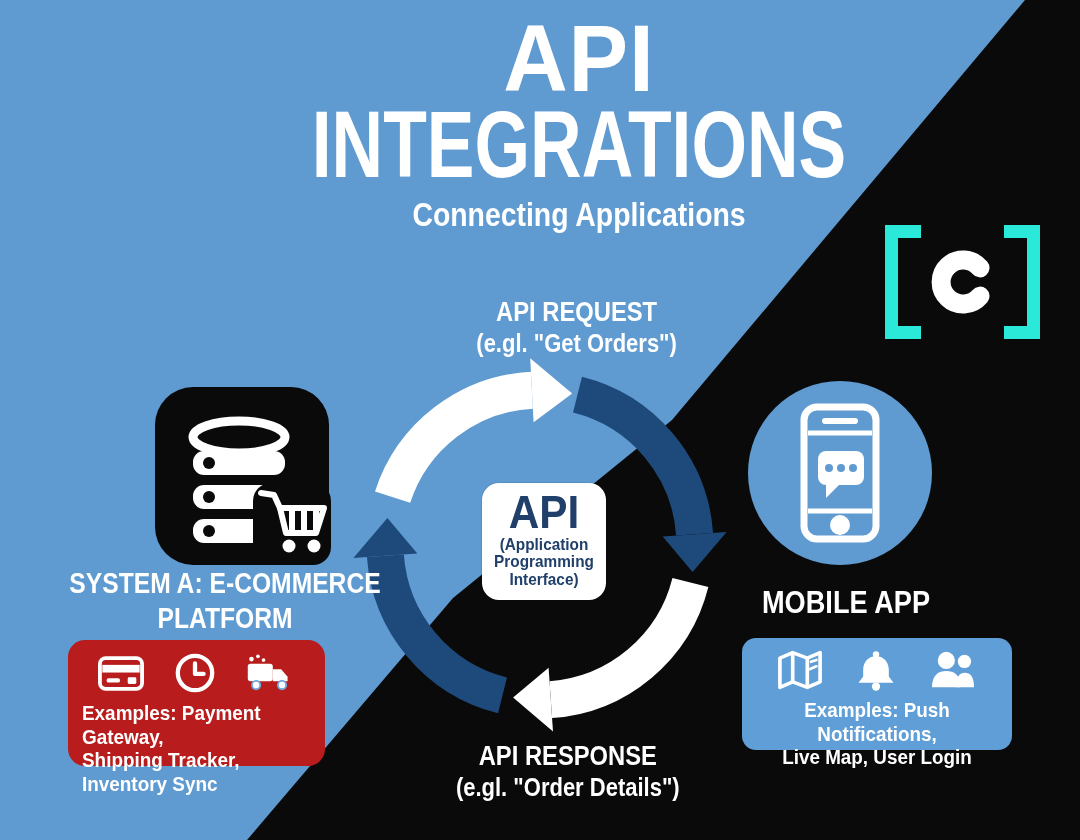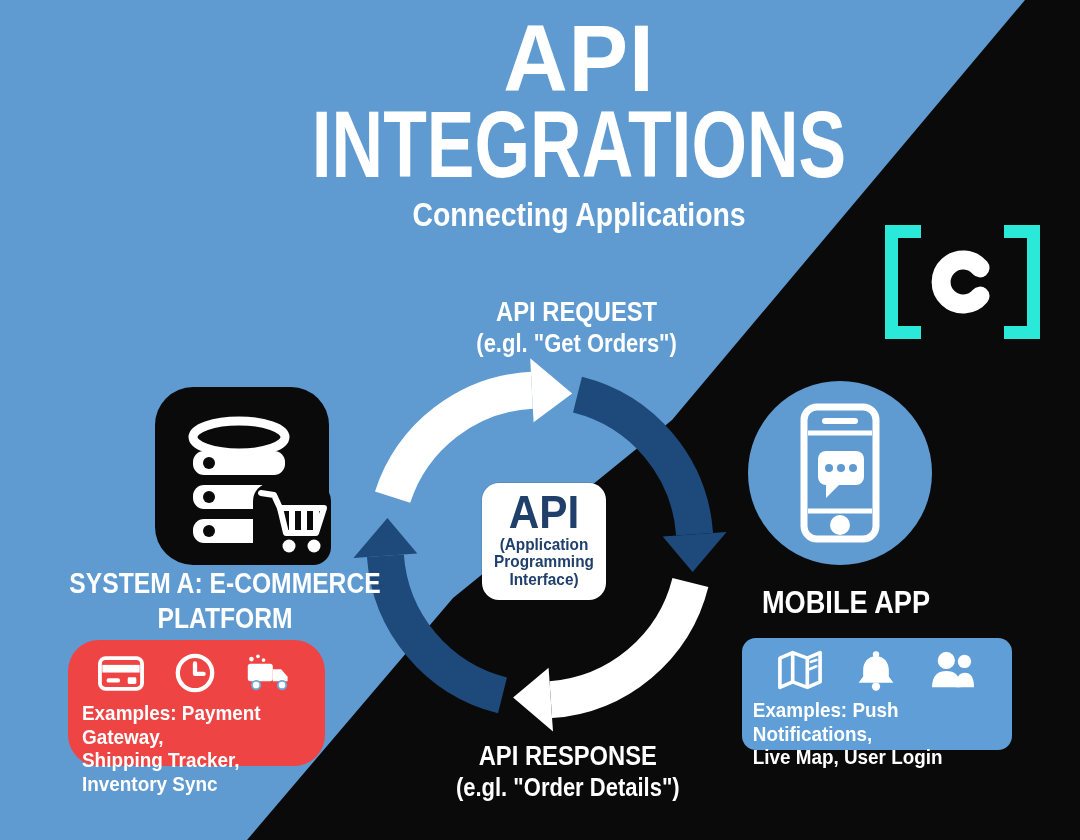--- a/index.html
+++ b/index.html
@@ -32,30 +32,30 @@
   
   .api-box{position:absolute;left:482px;top:483px;width:124px;height:117px;background:#ffffff;
            border-radius:17px;text-align:center;color:#20406b;box-shadow:0 0 0 1px rgba(0,0,0,.08);}
   .api-acronym{font-size:47px;font-weight:bold;line-height:1.02;margin-top:5px;transform:scaleX(.9);transform-origin:center;}
   .api-exp{font-size:16.5px;font-weight:bold;line-height:1.06;transform:scaleX(.93);transform-origin:center;}
 
   
   .db-tile{position:absolute;left:153px;top:385px;}
   .sysa-title{position:absolute;left:25px;top:566px;width:400px;text-align:center;color:#fff;
               font-weight:bold;font-size:29px;line-height:1.2;transform:scaleX(.85);transform-origin:center;}
-  .left-box{position:absolute;left:68px;top:640px;width:257px;height:126px;background:#ef4444;border-radius:31px;}
+  .left-box{position:absolute;left:68px;top:640px;width:257px;height:126px;background:#b91c1c;border-radius:17px;}
   .icon-row{display:flex;justify-content:space-between;align-items:center;padding:12px 30px 0 30px;}
   .left-box .examples{margin:7px 0 0 14px;color:#fff;font-weight:bold;font-size:21px;line-height:1.12;
                       text-align:left;transform:scaleX(.9);transform-origin:left center;}
 
   
   .phone-circle{position:absolute;left:748px;top:381px;}
   .mobile-title{position:absolute;left:696px;top:584px;width:300px;text-align:center;color:#fff;
                 font-weight:bold;font-size:32px;transform:scaleX(.85);transform-origin:center;}
-  .right-box{position:absolute;left:742px;top:638px;width:270px;height:112px;background:#5f9ed6;border-radius:14px;text-align:left;}
+  .right-box{position:absolute;left:742px;top:638px;width:270px;height:112px;background:#5f9ed6;border-radius:14px;text-align:center;}
   .right-box .icon-row{padding:10px 34px 0 34px;}
   .right-box .examples{margin-top:6px;color:#fff;font-weight:bold;font-size:20.5px;line-height:1.15;
                        transform:scaleX(.92);transform-origin:center;}
 
   
   .logo{position:absolute;left:885px;top:225px;width:155px;height:114px;}
   .bracket{position:absolute;top:0;width:36px;height:114px;box-sizing:border-box;}
   .bracket-left{left:0;border-left:13px solid #2be9d9;border-top:13px solid #2be9d9;border-bottom:13px solid #2be9d9;}
   .bracket-right{right:0;border-right:13px solid #2be9d9;border-top:13px solid #2be9d9;border-bottom:13px solid #2be9d9;}
   .logo-c{position:absolute;left:50%;top:50%;transform:translate(-50%,-50%);}

